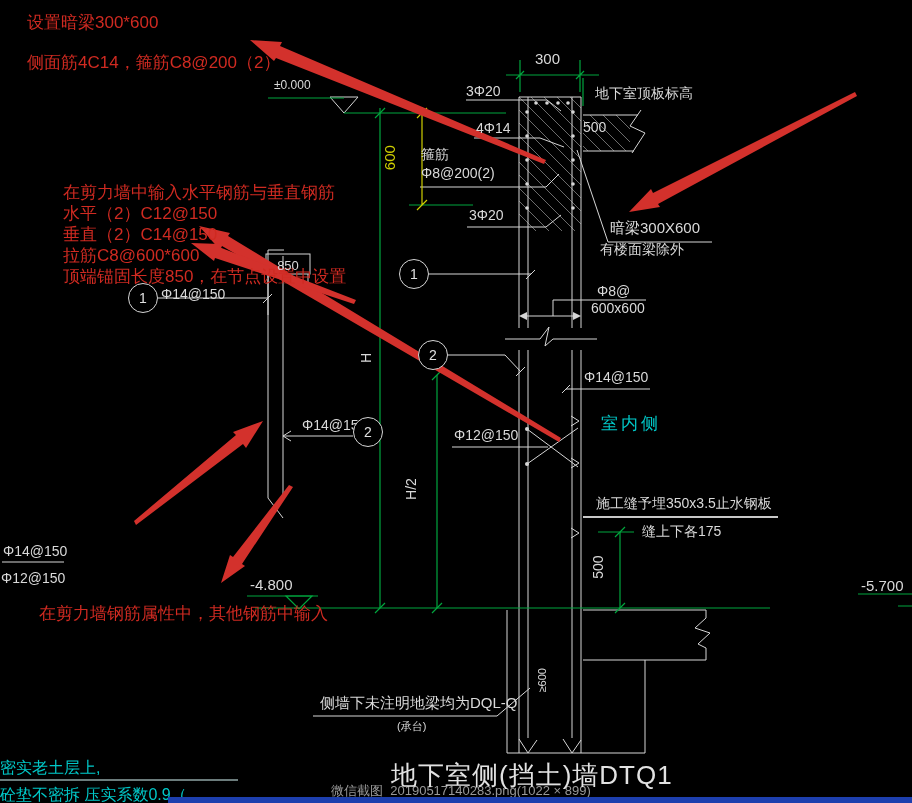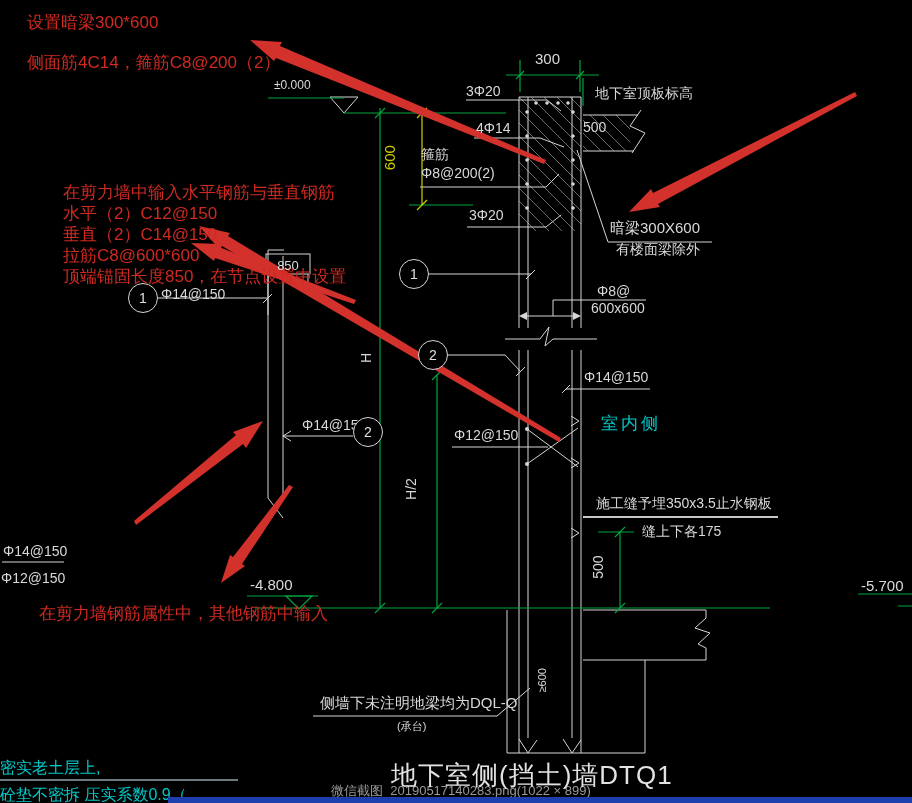--- a/index.html
+++ b/index.html
@@ -149,21 +149,21 @@
   <div class="t" style="left:591px;top:300px">600x600</div>
   <div class="t" style="left:161px;top:286px">Φ14@150</div>
   <div class="t" style="left:302px;top:417px">Φ14@150</div>
   <div class="t" style="left:584px;top:369px">Φ14@150</div>
   <div class="t" style="left:454px;top:427px">Φ12@150</div>
   <div class="t" style="left:3px;top:543px">Φ14@150</div>
   <div class="t" style="left:1px;top:570px">Φ12@150</div>
 
   <div class="t" style="left:595px;top:85px">地下室顶板标高</div>
   <div class="t" style="left:610px;top:219px;font-size:15px">暗梁300X600</div>
-  <div class="t" style="left:616px;top:241px">有楼面梁除外</div>
+  <div class="t" style="left:600px;top:241px">有楼面梁除外</div>
   <div class="t cyan" style="left:601px;top:414px;font-size:17px;letter-spacing:3px">室内侧</div>
   <div class="t" style="left:596px;top:495px">施工缝予埋350x3.5止水钢板</div>
   <div class="t" style="left:642px;top:523px">缝上下各175</div>
   <div class="t" style="left:320px;top:694px;font-size:15px">侧墙下未注明地梁均为DQL-Q</div>
   <div class="t" style="left:397px;top:720px;font-size:11px">(承台)</div>
   <div class="t cyan" style="left:0px;top:759px;font-size:16px">密实老土层上,</div>
   <div class="t cyan" style="left:0px;top:786px;font-size:16px">砼垫不密拆 压实系数0.9（</div>
 
   <div class="callout" style="left:128px;top:283px">1</div>
   <div class="callout" style="left:399px;top:259px">1</div>

